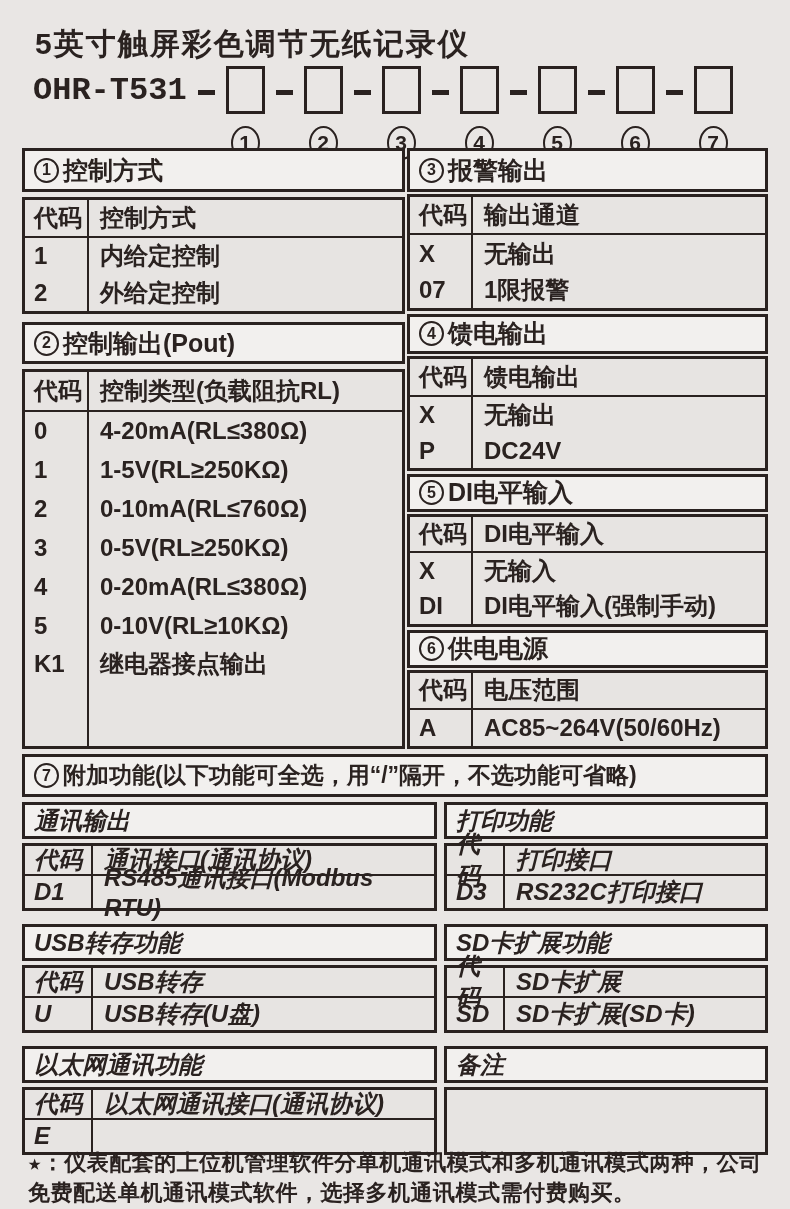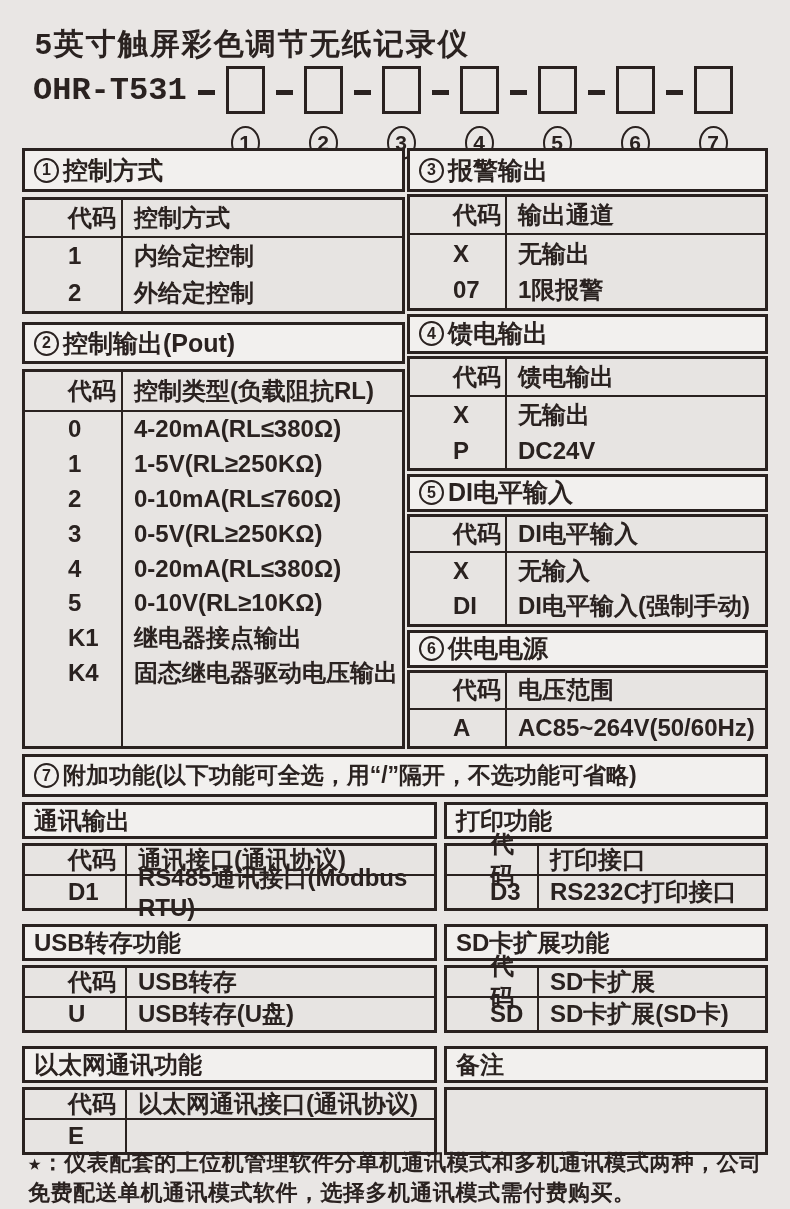--- a/index.html
+++ b/index.html
@@ -24,36 +24,36 @@
   .slot-box{width:39px;height:48px;border:3px solid var(--ink);background:var(--paper);}
   .circ{display:inline-flex;align-items:center;justify-content:center;border:2px solid var(--ink);border-radius:50%;flex:none;}
   .circ.pos{width:29px;height:34px;margin-top:12px;font-size:21px;}
   .circ.sm{width:25px;height:25px;font-size:16px;margin-right:4px;}
   
   .sec-title{border:3px solid var(--ink);background:var(--light);display:flex;align-items:center;padding-left:9px;font-size:25px;flex:none;}
   .ctable{border:3px solid var(--ink);background:var(--cell);display:flex;flex-direction:column;flex:none;}
   .thead{display:flex;border-bottom:2px solid var(--ink);flex:none;}
   .tbody{display:flex;flex-direction:column;flex:1;min-height:0;}
   .trow{display:flex;flex:1;min-height:0;}
-  .cc{display:flex;align-items:center;border-right:2px solid var(--ink);padding-left:9px;flex:none;margin-left:34px;}
+  .cc{display:flex;align-items:center;border-right:2px solid var(--ink);padding-left:9px;flex:none;}
   .dc{display:flex;align-items:center;padding-left:11px;flex:1;min-width:0;}
   .thead .cc,.thead .dc{font-size:24px;}
   .trow .cc,.trow .dc{font-size:24px;}
   .w64{width:64px;} .w63{width:63px;} .w68{width:68px;} .w58{width:58px;}
   
   .col-left{position:absolute;left:22px;top:148px;width:383px;height:601px;display:flex;flex-direction:column;}
   .col-right{position:absolute;left:407px;top:148px;width:361px;height:601px;display:flex;flex-direction:column;justify-content:space-between;}
   .t1{height:117px;} .t3{height:117px;} .t4{height:115px;} .t5{height:113px;} .t6{height:79px;}
   .h44{height:44px;} .h42{height:42px;} .h40{height:40px;} .h38{height:38px;}
   .mb5{margin-bottom:5px;} .mb8{margin-bottom:8px;}
   .t2{flex:1;}
   .thead.th38{height:38px;} .thead.th40{height:40px;} .thead.th37{height:37px;} .thead.th36{height:36px;}
   
   .sec7-title{position:absolute;left:22px;top:754px;width:746px;height:43px;font-size:23px;}
-  .grid7{position:absolute;left:22px;top:802px;width:746px;display:grid;grid-template-columns:415px 1fr;column-gap:7px;row-gap:13px;}
+  .grid7{position:absolute;left:22px;top:802px;width:746px;display:grid;grid-template-columns:415px 1fr;column-gap:7px;row-gap:13px;font-style:italic;}
   .sub{display:flex;flex-direction:column;}
   .sub-title{height:37px;border:3px solid var(--ink);background:var(--light);display:flex;align-items:center;padding-left:9px;font-size:24px;margin-bottom:4px;flex:none;}
   .sub-table{height:68px;border:3px solid var(--ink);background:var(--cell);display:flex;flex-direction:column;}
   .sub-table .thead{height:30px;}
   .note-box{height:68px;border:3px solid var(--ink);background:var(--cell);}
   
   .footnote{position:absolute;left:28px;top:1150px;width:742px;font-size:22px;line-height:30px;letter-spacing:0.5px;font-family:Liberation Mono, monospace;}
 </style>
 </head>
 <body>
@@ -155,24 +155,20 @@
           <div class="dc">0-20mA(RL≤380Ω)</div>
         </div>
         <div class="trow">
           <div class="cc w64">5</div>
           <div class="dc">0-10V(RL≥10KΩ)</div>
         </div>
         <div class="trow">
           <div class="cc w64">K1</div>
           <div class="dc">继电器接点输出</div>
         </div>
-        <div class="trow">
-          <div class="cc w64">K4</div>
-          <div class="dc">固态继电器驱动电压输出</div>
-        </div>
         <div class="trow" style="flex:1.6">
           <div class="cc w64"></div>
           <div class="dc"></div>
         </div>
       </div>
     </div>
   </div>
 
   <div class="col-right">
 

